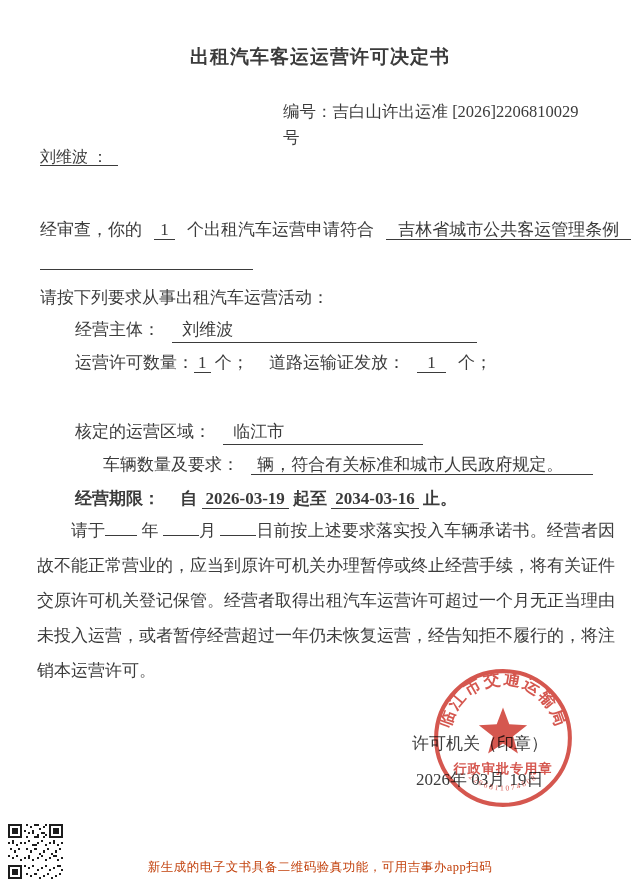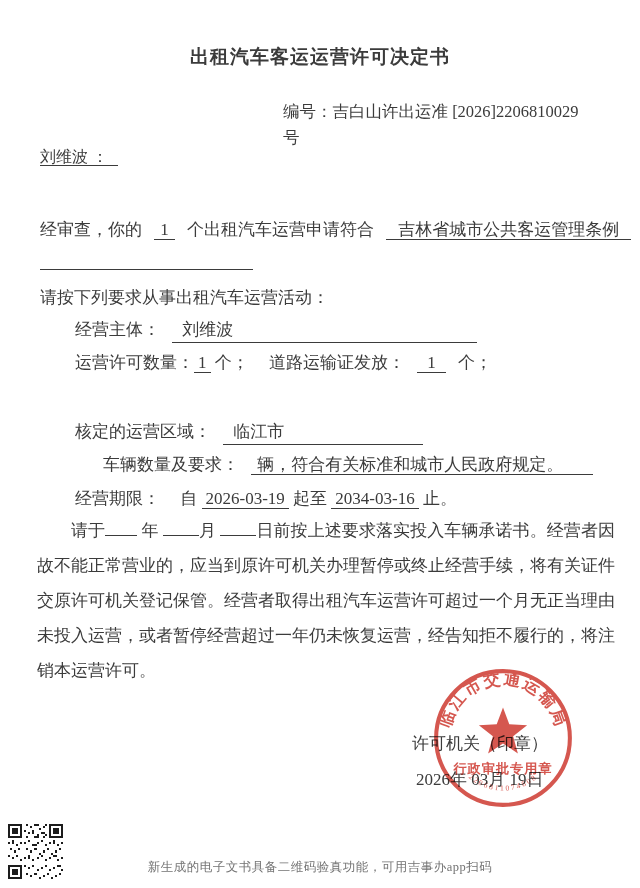--- a/index.html
+++ b/index.html
@@ -96,21 +96,21 @@
   .qr-svg {
     position: absolute;
     left: 8px; top: 824px;
     width: 55px; height: 55px;
   }
   .footer-note {
     position: absolute;
     left: 0; right: 0; top: 859px;
     text-align: center;
     font-size: 12.5px;
-    color: #737373;
+    color: #c2410c;
     letter-spacing: 0.5px;
   }
 </style>
 </head>
 <body>
 
 <div class="page">
 
   <div class="title">出租汽车客运运营许可决定书</div>
 
@@ -154,21 +154,21 @@
   <div class="line" style="left:75px; top:420px;">
     <span>核定的运营区域：</span>
     <span class="vblock gap-s" style="width:200px;">临江市</span>
   </div>
 
   <div class="line" style="left:75px; top:453px;margin-left:28px;">
     <span>车辆数量及要求：</span>
     <span class="uv gap-s" style="padding:0 30px 0 6px;">辆，符合有关标准和城市人民政府规定。</span>
   </div>
 
-  <div class="line" style="left:75px; top:487px;">
+  <div class="line" style="left:75px; top:487px;font-weight:bold;">
     <span>经营期限：</span>
     <span class="gap-m">自</span>
     <span class="uv pad4">2026-03-19</span>
     <span>起至</span>
     <span class="uv pad4">2034-03-16</span>
     <span>止。</span>
   </div>
 
   <div class="closing">
     <span>请于</span><span class="blank" style="width:32px;"></span>

